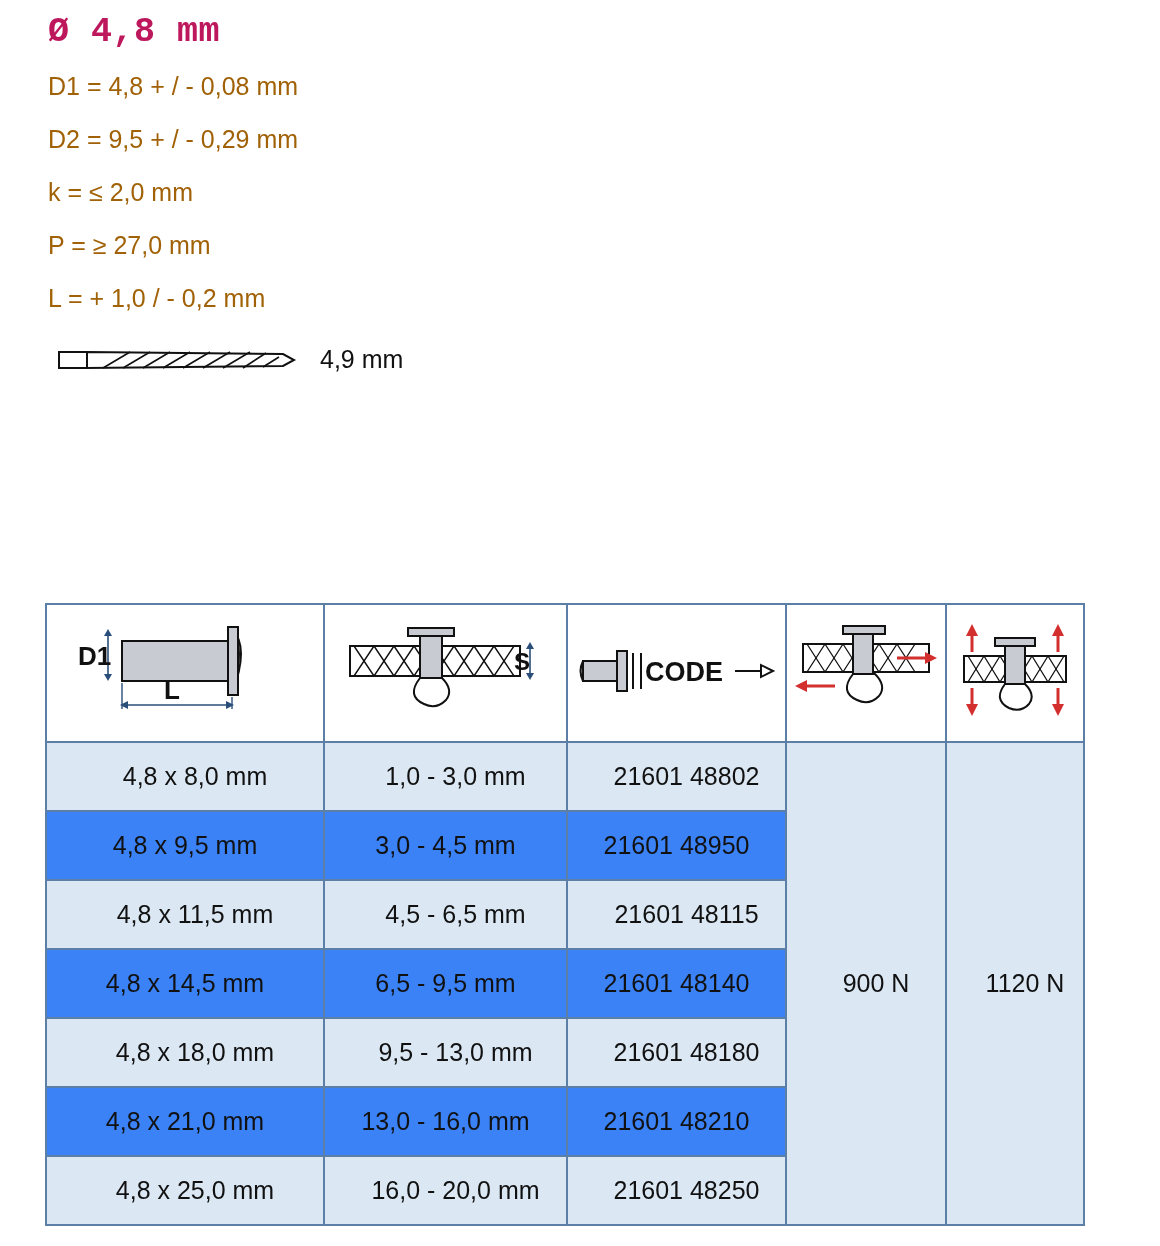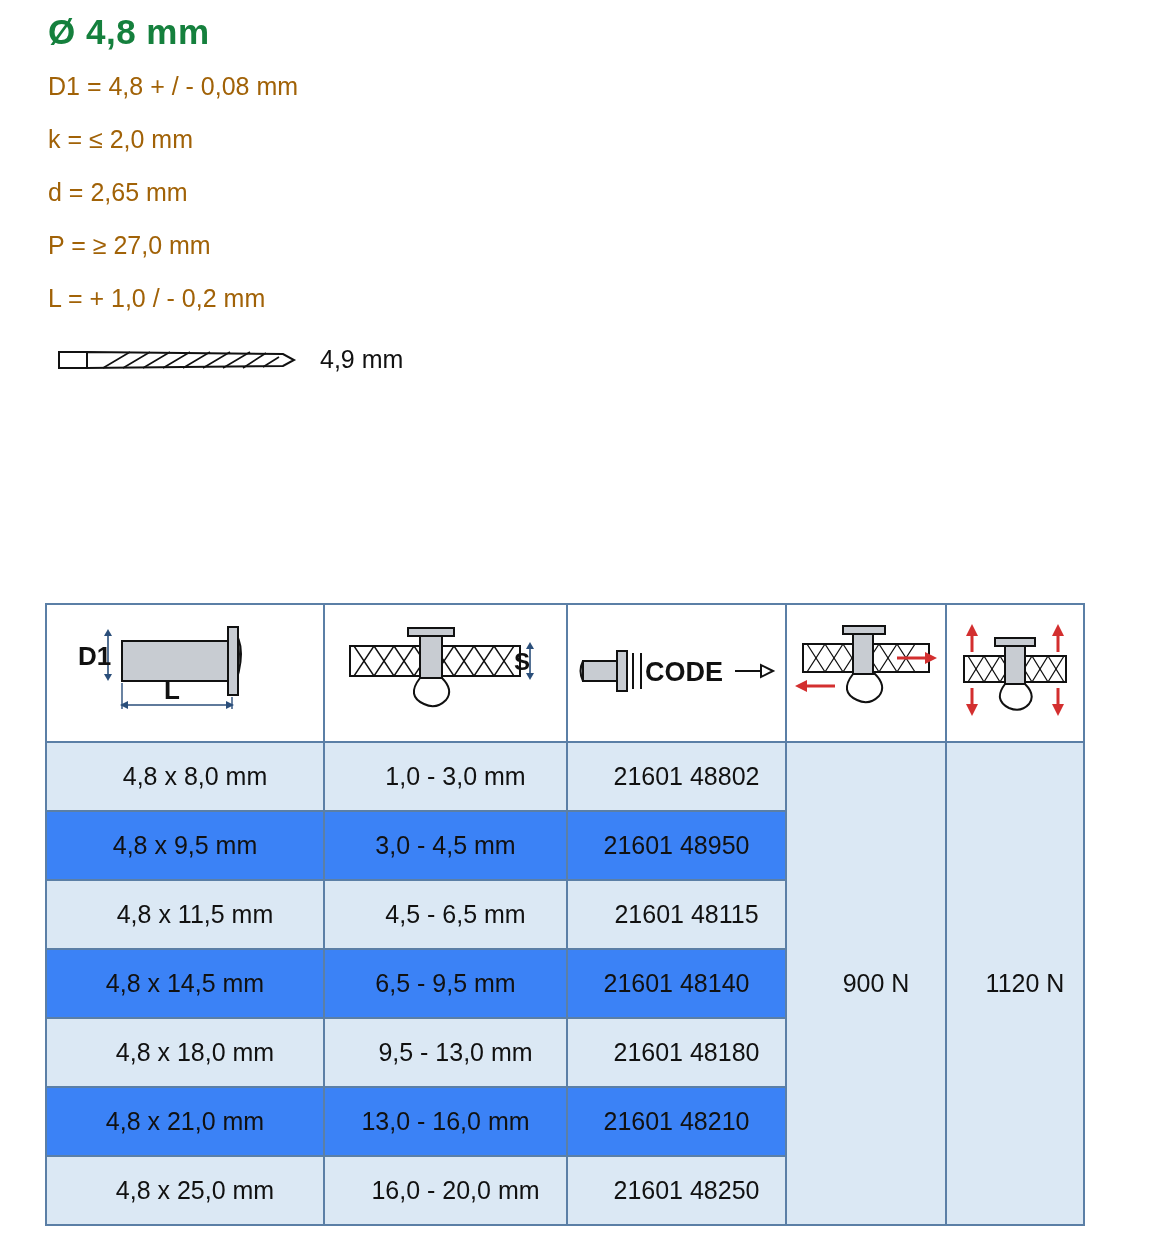--- a/index.html
+++ b/index.html
@@ -28,21 +28,22 @@
     position: absolute;
     left: 48px;
     top: 12px;
     width: 700px;
   }
   .spec-title {
     font-size: 35px;
     font-weight: bold;
     letter-spacing: 0.5px;
     margin: 0 0 22px 0;
-    color: #15803d;
+    color: #be185d;
+    font-family: Liberation Mono, monospace;
   }
   .spec-line {
     font-size: 25px;
     line-height: 1.0;
     margin: 0 0 28px 0;
     color: #a16207;
     white-space: pre;
   }
   .drill-row {
     display: flex;
@@ -110,22 +111,22 @@
 </style>
 </head>
 <body>
 
 <div class="page">
 
   <div class="spec-block">
     <div class="spec-title">Ø 4,8 mm</div>
 
     <div class="spec-line">D1 = 4,8 + / - 0,08 mm</div>
+    <div class="spec-line">D2 = 9,5 + / - 0,29 mm</div>
     <div class="spec-line">k = ≤ 2,0 mm</div>
-    <div class="spec-line">d = 2,65 mm</div>
     <div class="spec-line">P = ≥ 27,0 mm</div>
     <div class="spec-line">L = + 1,0 / - 0,2 mm</div>
 
     <div class="drill-row">
       <svg class="drill-icon" viewBox="0 0 240 28">
         <rect x="1" y="6" width="28" height="16" fill="#ffffff" stroke="#111" stroke-width="2"></rect>
         <path d="M29 6 L225 8 L236 14 L225 20 L29 22 Z" fill="#ffffff" stroke="#111" stroke-width="2"></path>
         <path d="M45 22 L72 6 M65 22 L92 6 M85 22 L112 6 M105 22 L132 6 M125 22 L152 6 M145 22 L172 6 M165 22 L192 6 M185 22 L208 7 M205 21 L221 11" stroke="#111" stroke-width="1.6" fill="none"></path>
       </svg>
       <div class="drill-label">4,9 mm</div>

